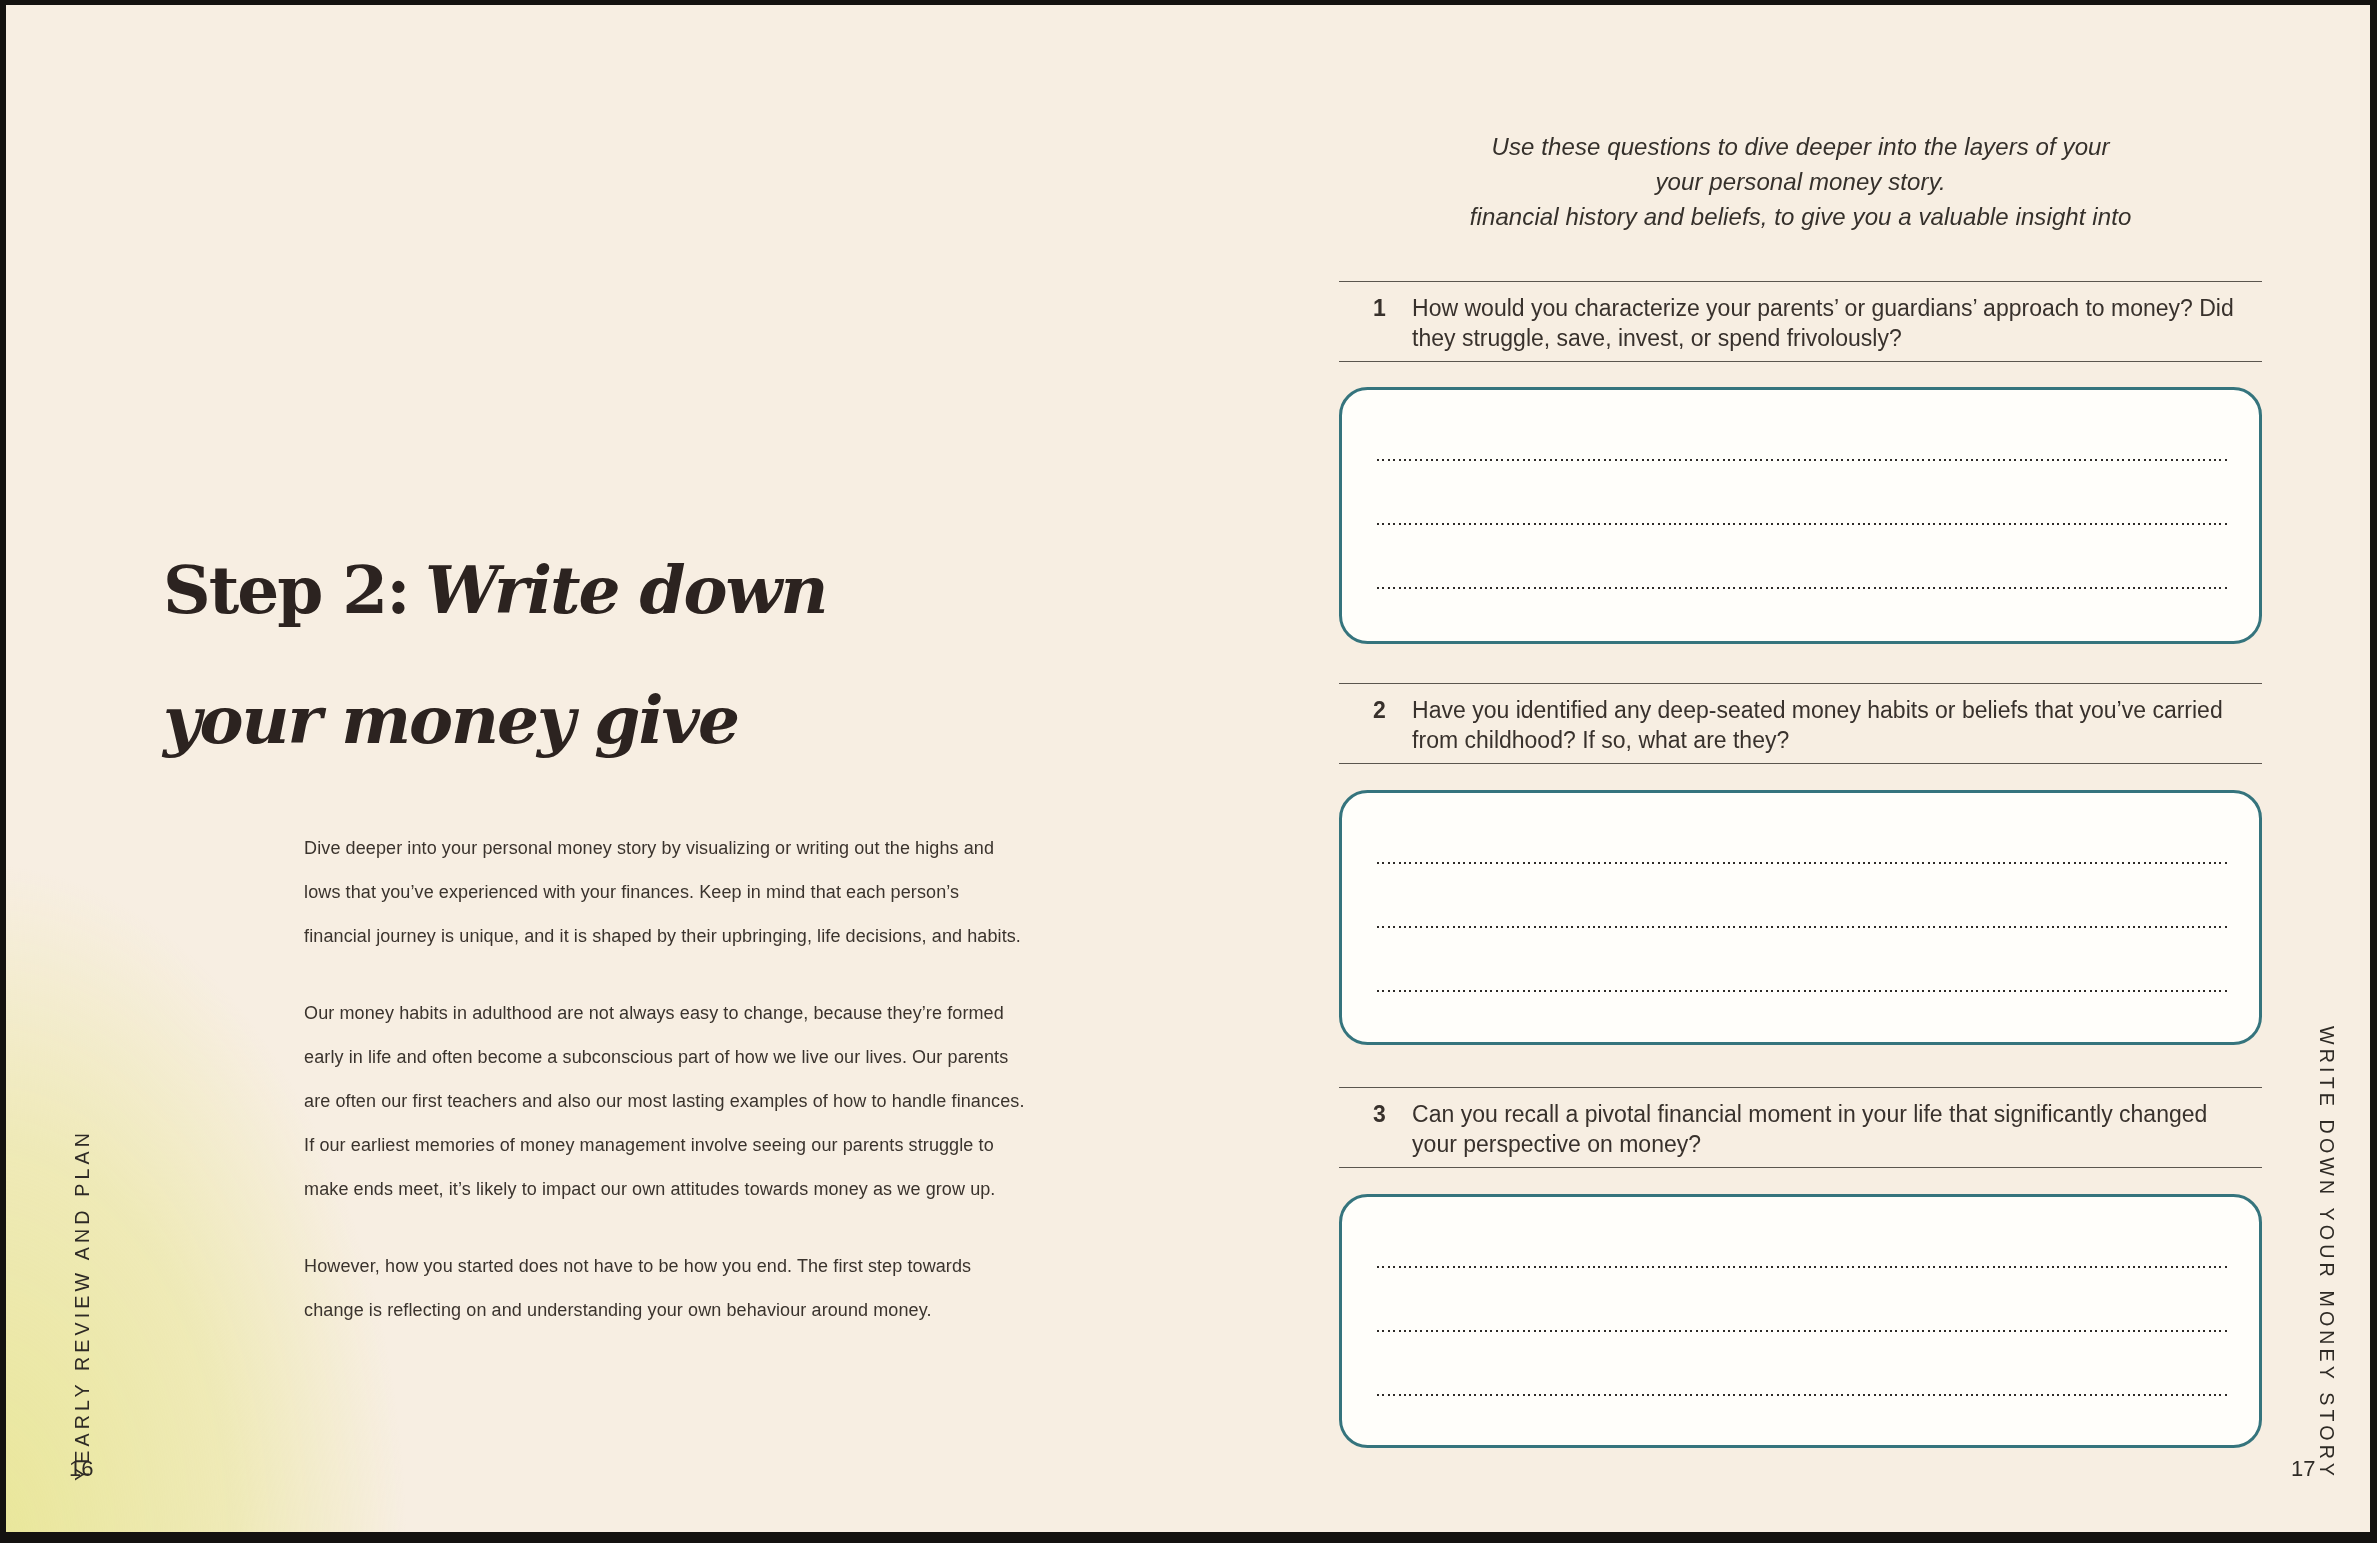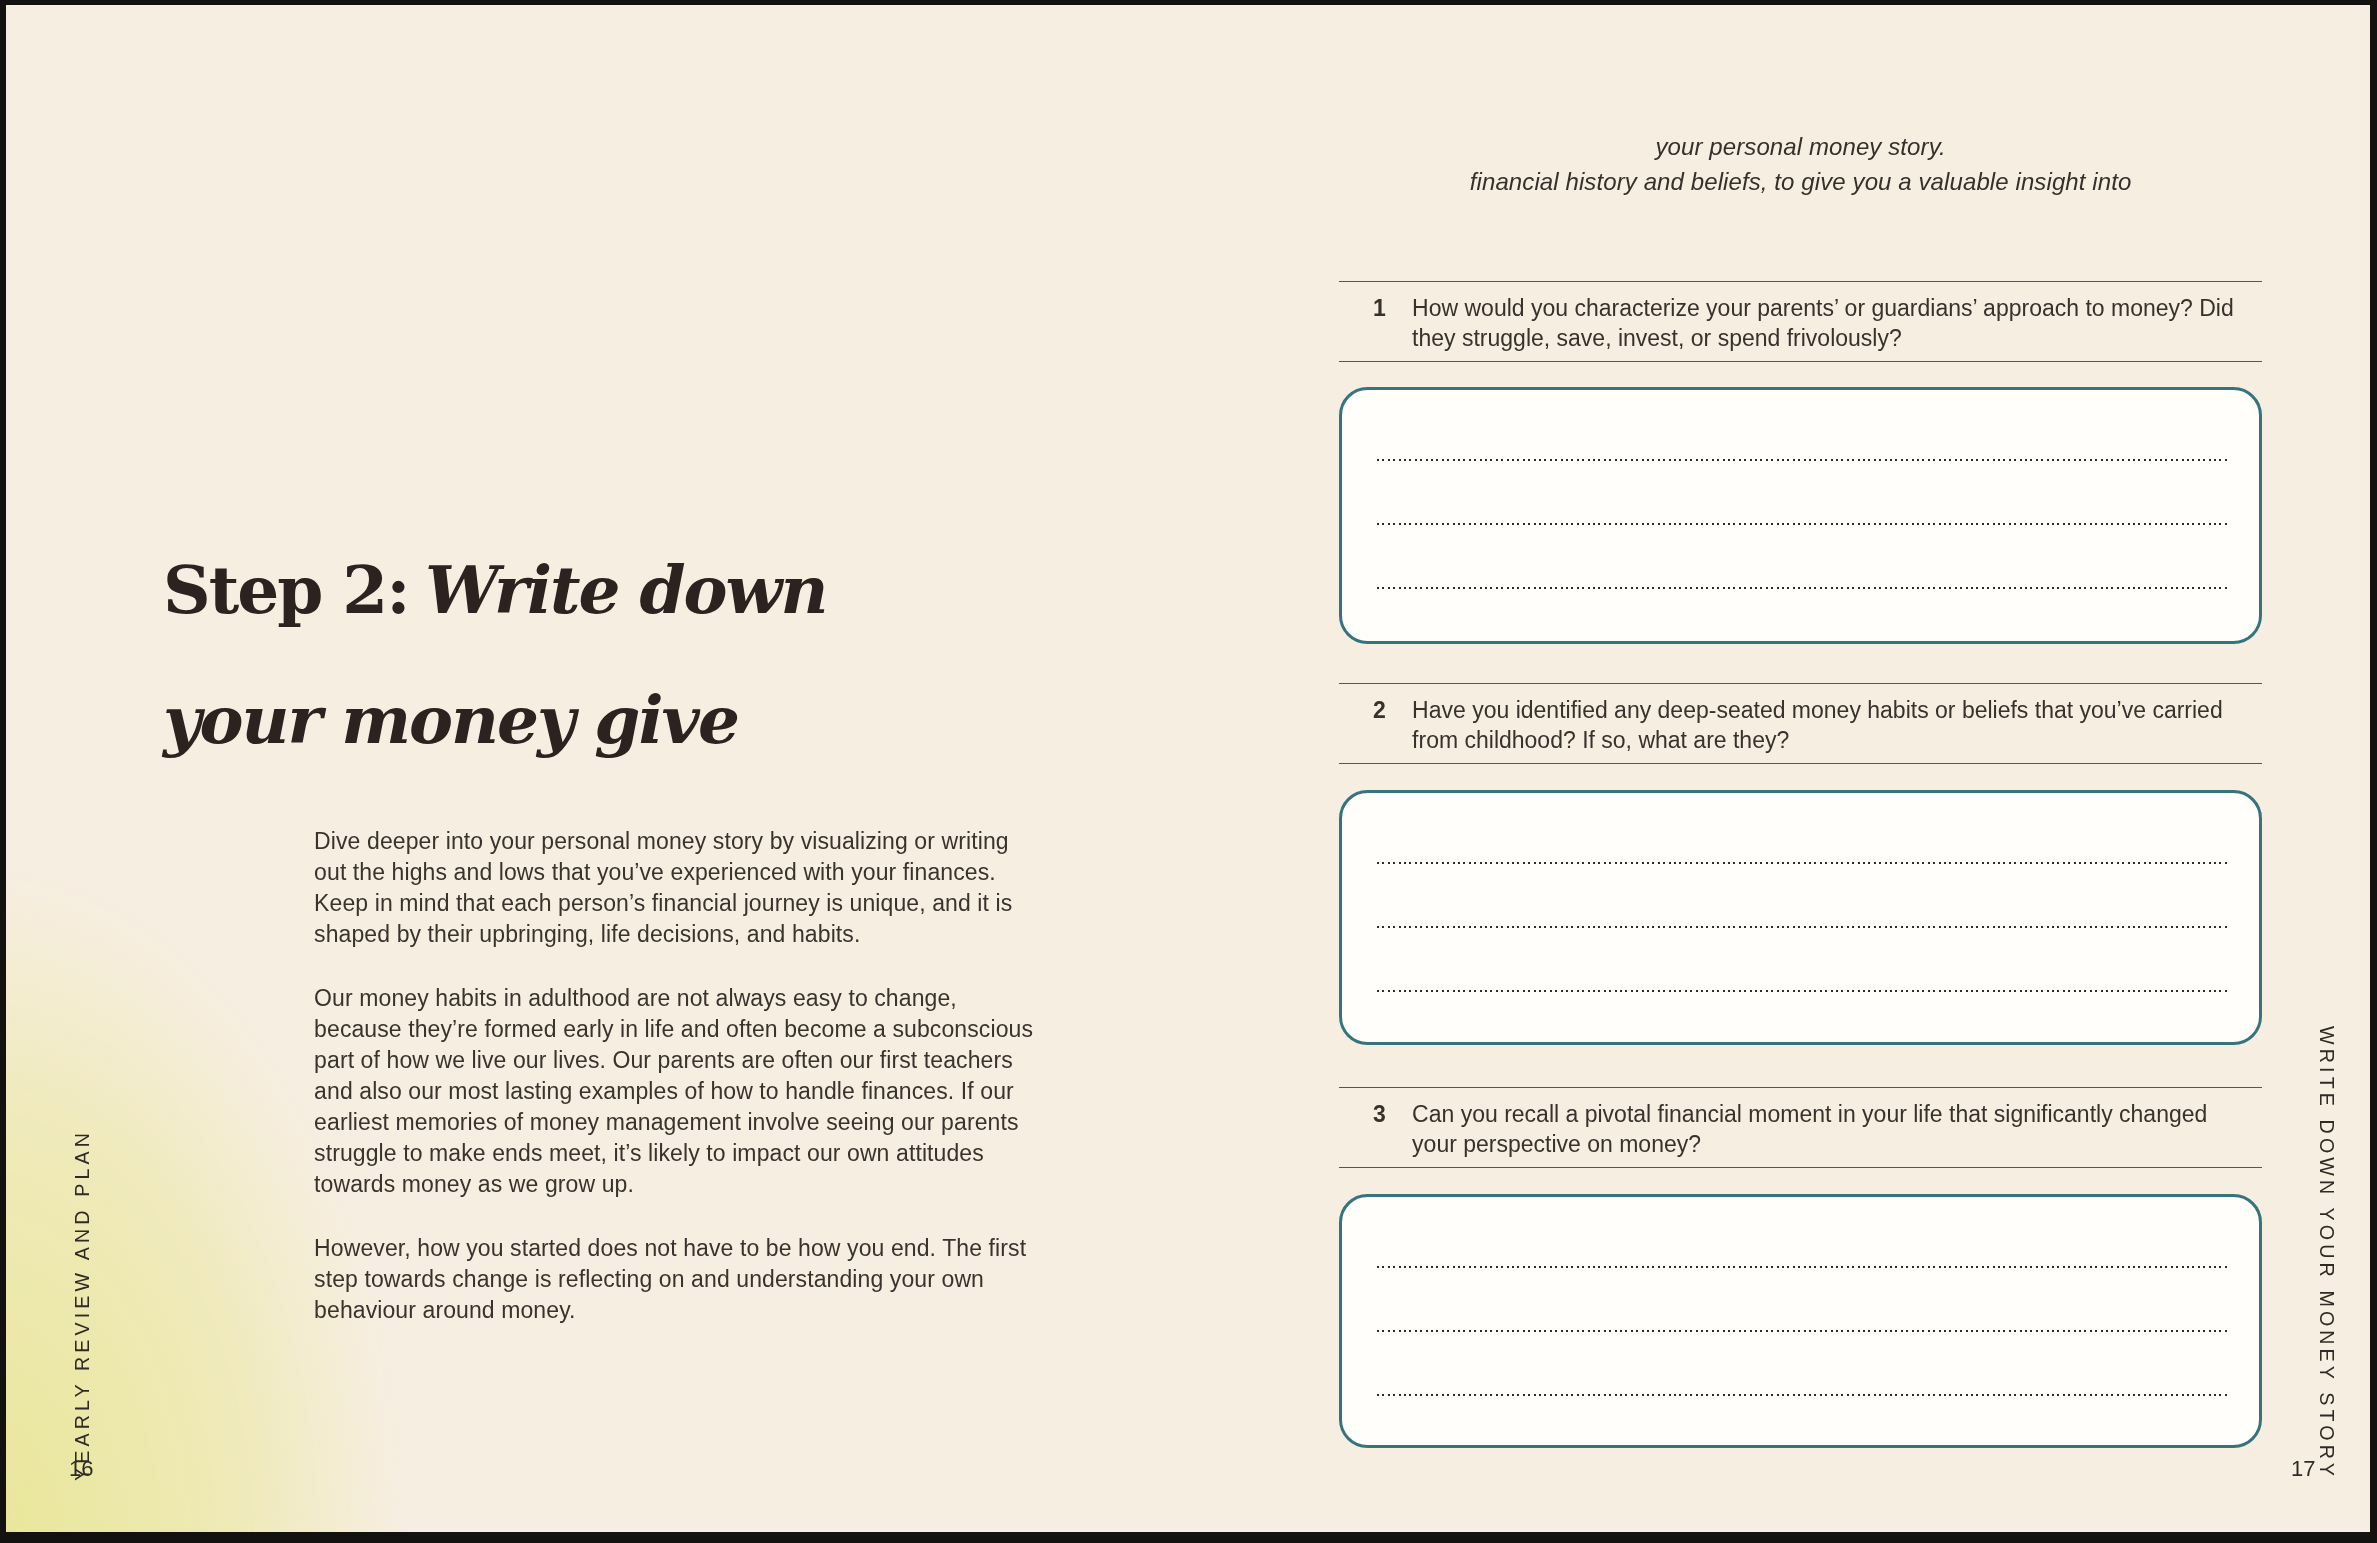--- a/index.html
+++ b/index.html
@@ -17,22 +17,22 @@
   
   .title{
     position:absolute;left:157px;top:535px;width:855px;
     font-family:"DejaVu Serif","Liberation Serif",serif;
     font-weight:bold;color:#2c2320;font-size:66px;line-height:100px;
     letter-spacing:-2px;
   }
   .t-reg{font-style:normal;margin-right:16.3px;text-align:right;}
   .t-it{font-style:italic;margin-top:30px;}
   .body-copy{
-    position:absolute;left:308px;top:821px;width:726px;
-    color:#3a332d;font-size:23px;line-height:31px;letter-spacing:0.1px;
+    position:absolute;left:298px;top:821px;width:726px;
+    color:#3a332d;font-size:18px;line-height:44px;letter-spacing:0.1px;
   }
   .body-copy p{margin:0 0 33px 0;}
   .side-label{
     position:absolute;white-space:nowrap;color:#2e2a25;
     font-size:19.7px;letter-spacing:4.1px;
   }
   #left-label{left:76px;top:1300px;transform:translate(-50%,-50%) rotate(-90deg);}
   #right-label{left:2320px;top:1248px;transform:translate(-50%,-50%) rotate(90deg);}
   .page-num{position:absolute;color:#2e2a25;font-size:22px;}
   #page-num-left{left:63px;top:1451px;}
@@ -74,20 +74,21 @@
     <div class="body-copy">
       <p>Dive deeper into your personal money story by visualizing or writing out the highs and lows that you’ve experienced with your finances. Keep in mind that each person’s financial journey is unique, and it is shaped by their upbringing, life decisions, and habits.</p>
       <p>Our money habits in adulthood are not always easy to change, because they’re formed early in life and often become a subconscious part of how we live our lives. Our parents are often our first teachers and also our most lasting examples of how to handle finances. If our earliest memories of money management involve seeing our parents struggle to make ends meet, it’s likely to impact our own attitudes towards money as we grow up.</p>
       <p>However, how you started does not have to be how you end. The first step towards change is reflecting on and understanding your own behaviour around money.</p>
     </div>
 
     <div id="left-label" class="side-label">YEARLY REVIEW AND PLAN</div>
     <div id="page-num-left" class="page-num">16</div>
 
     <div class="intro">
+      <div>Use these questions to dive deeper into the layers of your</div>
       <div>your personal money story.</div>
       <div>financial history and beliefs, to give you a valuable insight into</div>
     </div>
 
     <div class="rule" style="top:276px"></div>
     <div class="q-row" style="top:288px">
       <span class="q-num">1</span>
       <span class="q-text">How would you characterize your parents’ or guardians’ approach to money? Did they struggle, save, invest, or spend frivolously?</span>
     </div>
     <div class="rule" style="top:356px"></div>

